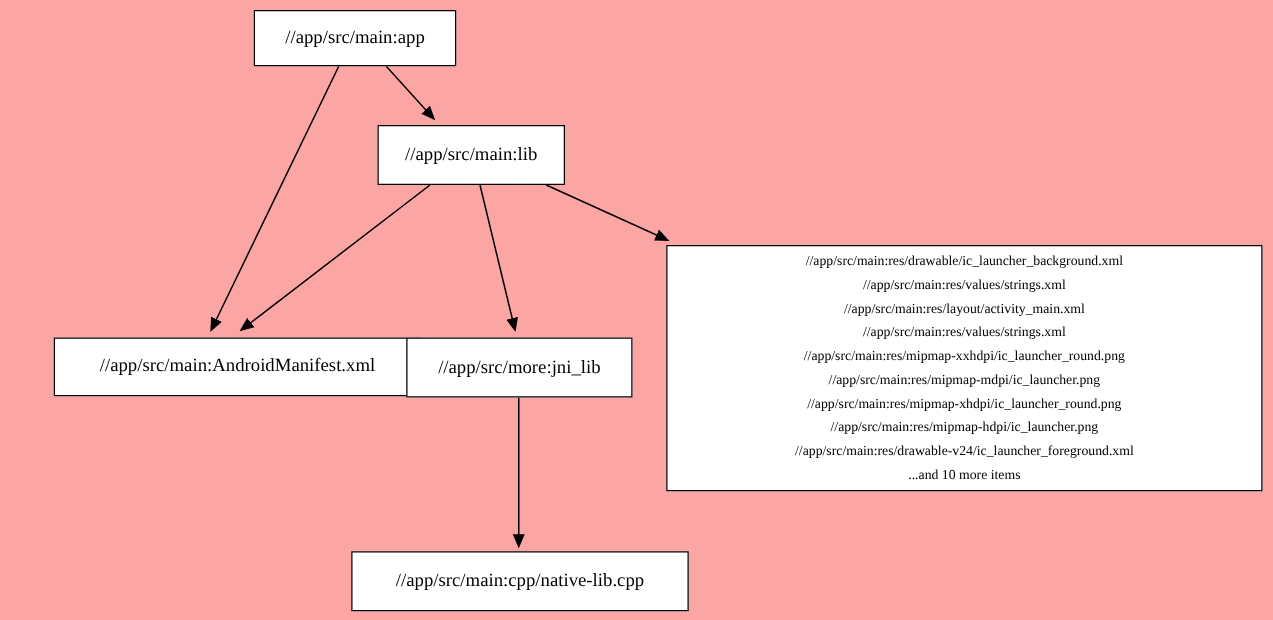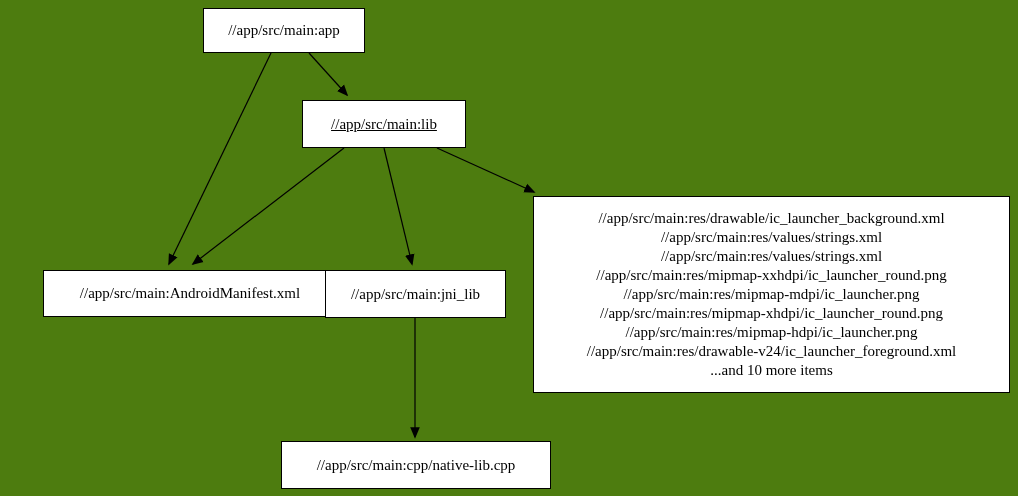--- a/index.html
+++ b/index.html
@@ -4,21 +4,21 @@
 <style>
   html, body {
     margin: 0;
     padding: 0;
     background: #ffffff;
   }
   .canvas {
     position: relative;
     width: 1018px;
     height: 496px;
-    background: #4d7c0f;
+    background: #fca5a5;
     font-family: "Liberation Serif", "DejaVu Serif", serif;
     color: #000000;
     overflow: hidden;
   }
   .edges-layer {
     position: absolute;
     left: 0;
     top: 0;
     width: 1018px;
     height: 496px;
@@ -30,30 +30,30 @@
     background: #ffffff;
     display: flex;
     align-items: center;
     justify-content: center;
     text-align: center;
     font-size: 15px;
     line-height: 19px;
     white-space: nowrap;
   }
   .node-app       { left: 203px; top: 8px;   width: 162px; height: 45px; }
-  .node-lib       { left: 302px; top: 100px; width: 164px; height: 48px; text-decoration: underline; }
+  .node-lib       { left: 302px; top: 100px; width: 150px; height: 48px; }
   .node-manifest  { left: 7px;   top: 270px; width: 294px; height: 47px; margin-left: 36px; }
   .node-jni-lib   { left: 325px; top: 270px; width: 181px; height: 48px; }
   .node-native    { left: 281px; top: 441px; width: 270px; height: 48px; }
   .node-resources {
     left: 533px; top: 196px; width: 477px; height: 197px;
     flex-direction: column;
     justify-content: center;
     line-height: 19px;
-    font-size: 15px;
+    font-size: 11px;
   }
   .res-line { width: 100%; text-align: center; }
 </style>
 </head>
 <body>
 
 <div class="canvas">
 
   <svg class="edges-layer" width="1018" height="496" viewBox="0 0 1018 496" xmlns="http://www.w3.org/2000/svg">
     <defs>
@@ -75,26 +75,27 @@
 
   <div class="node node-lib">
     <span>//app/src/main:lib</span>
   </div>
 
   <div class="node node-manifest">
     <span>//app/src/main:AndroidManifest.xml</span>
   </div>
 
   <div class="node node-jni-lib">
-    <span>//app/src/main:jni_lib</span>
+    <span>//app/src/more:jni_lib</span>
   </div>
 
   <div class="node node-resources">
     <div class="res-line">//app/src/main:res/drawable/ic_launcher_background.xml</div>
     <div class="res-line">//app/src/main:res/values/strings.xml</div>
+    <div class="res-line">//app/src/main:res/layout/activity_main.xml</div>
     <div class="res-line">//app/src/main:res/values/strings.xml</div>
     <div class="res-line">//app/src/main:res/mipmap-xxhdpi/ic_launcher_round.png</div>
     <div class="res-line">//app/src/main:res/mipmap-mdpi/ic_launcher.png</div>
     <div class="res-line">//app/src/main:res/mipmap-xhdpi/ic_launcher_round.png</div>
     <div class="res-line">//app/src/main:res/mipmap-hdpi/ic_launcher.png</div>
     <div class="res-line">//app/src/main:res/drawable-v24/ic_launcher_foreground.xml</div>
     <div class="res-line">...and 10 more items</div>
   </div>
 
   <div class="node node-native">

